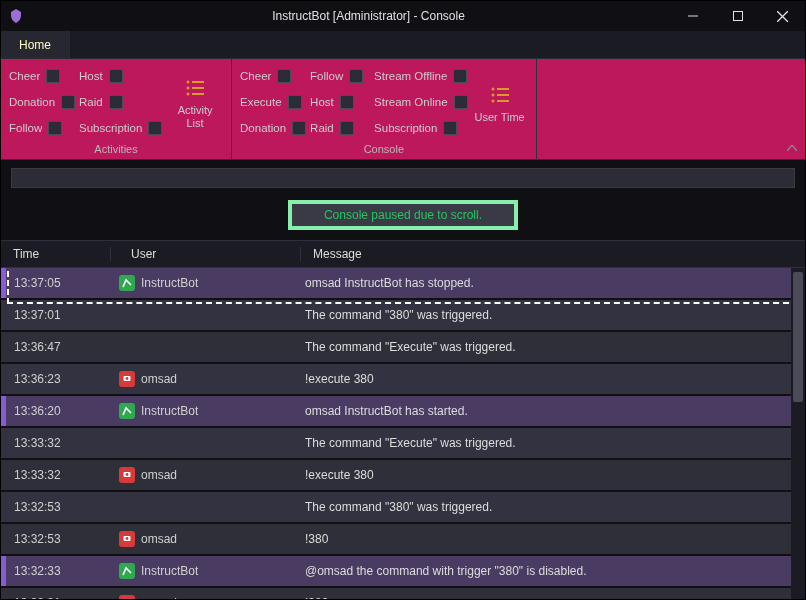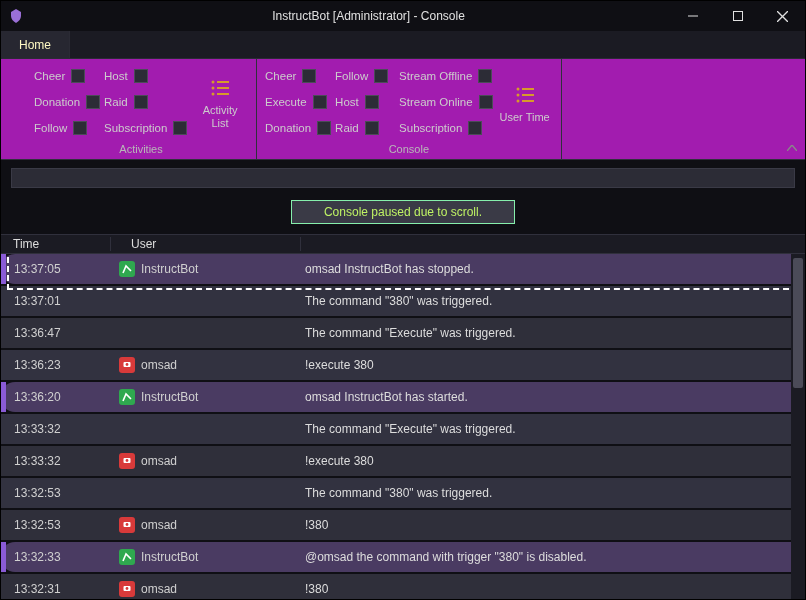--- a/index.html
+++ b/index.html
@@ -55,25 +55,24 @@
   .tab {
     padding: 0 18px;
     display: flex; align-items: center;
     font-size: 12px;
     color: #fef9c3;
     background: #272731;
     border-right: 1px solid #2b2b35;
   }
   
   .ribbon {
-    background: #a21caf;
+    background: #be185d;
     display: flex;
     position: relative;
     border-bottom: 1px solid #30303c;
-    padding-left: 25px;
   }
   .ribbon-group {
     display: flex;
     flex-direction: column;
     padding: 6px 8px 4px 8px;
     border-right: 1px solid #30303c;
   }
   .ribbon-group .row { display: flex; }
   .ribbon-group .col { display: flex; flex-direction: column; gap: 4px; padding-right: 4px; }
   .ribbon-item {
@@ -123,36 +122,36 @@
     background: #2c2c36;
     border: 1px solid #3a3a46;
   }
   
   .banner-row {
     display: flex; justify-content: center;
     padding: 4px 0;
   }
   .banner {
     background: #3a3a46;
-    border: 1px solid #86efac;
-    color: #bef264;
+    border: 4px solid #86efac;
+    color: #22c55e;
     font-size: 12px;
     padding: 4px 32px;
   }
   
   .tbl {
     position: relative;
     margin: 6px 0 0 0;
   }
   .thead {
     display: flex;
     background: #1b1b23;
     border-top: 1px solid #30303c;
     border-bottom: 1px solid #30303c;
-    height: 20px;
+    height: 28px;
     align-items: center;
     font-size: 12px;
     color: #ddd;
   }
   .thead .col-time { width: 110px; padding-left: 12px; border-right: 1px solid #30303c; }
   .thead .col-user { width: 190px; padding-left: 20px; border-right: 1px solid #30303c; }
   .thead .col-msg  { flex: 1; padding-left: 12px; }
   .tbody {
     position: relative;
     height: 370px;
@@ -161,21 +160,21 @@
   .row-msg {
     display: flex;
     align-items: center;
     height: 30px;
     font-size: 12px;
     background: #2f2f3a;
     margin-bottom: 2px;
     position: relative;
   }
   .row-msg.alt { background: #323240; }
-  .row-msg.bot { background: #4a3b62; border-radius: 14px; }
+  .row-msg.bot { background: #4a3b62; }
   .row-msg .stripe {
     width: 5px; height: 100%;
     background: transparent;
     flex-shrink: 0;
   }
   .row-msg.bot .stripe { background: #8a5bd6; }
   .row-msg .c-time { width: 105px; padding-left: 8px; }
   .row-msg .c-user { width: 190px; display: flex; align-items: center; gap: 6px; padding-left: 8px; }
   .row-msg .c-msg  { flex: 1; padding-left: 4px; color: #ddd; }
   .ubadge {
@@ -370,20 +369,21 @@
 <div class="banner-row">
   <div class="banner">
     <span>Console paused due to scroll.</span>
   </div>
 </div>
 
 <div class="tbl">
   <div class="thead">
     <div class="col-time">Time</div>
     <div class="col-user">User</div>
+    <div class="col-msg">Message</div>
   </div>
   <div class="tbody" id="tbody">
 
     <div class="row-msg bot">
         <div class="stripe"></div>
         <div class="c-time">13:37:05</div>
         <div class="c-user">
           <span class="ubadge green">
             <svg width="10" height="10" viewBox="0 0 10 10">
               <path d="M1 9 L4 2 L9 7" stroke="#fff" stroke-width="1.6" fill="none"></path>

